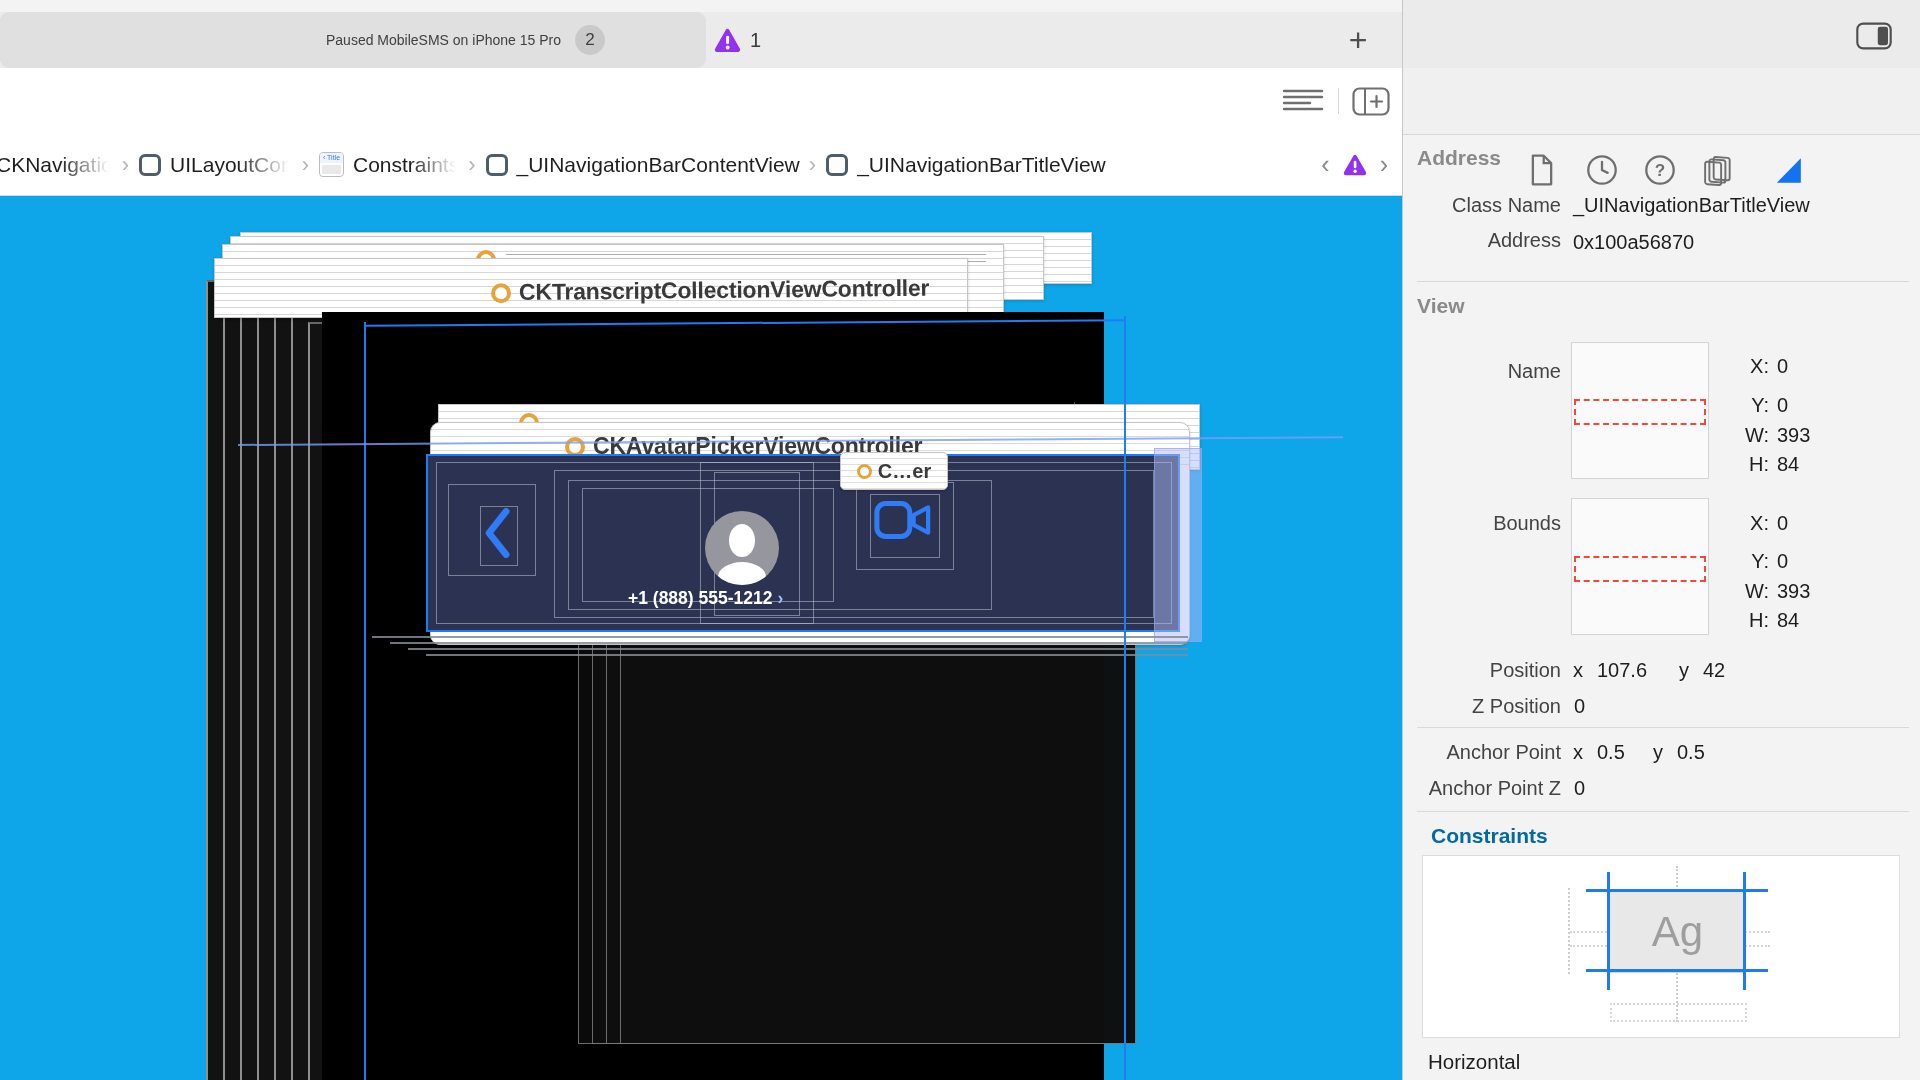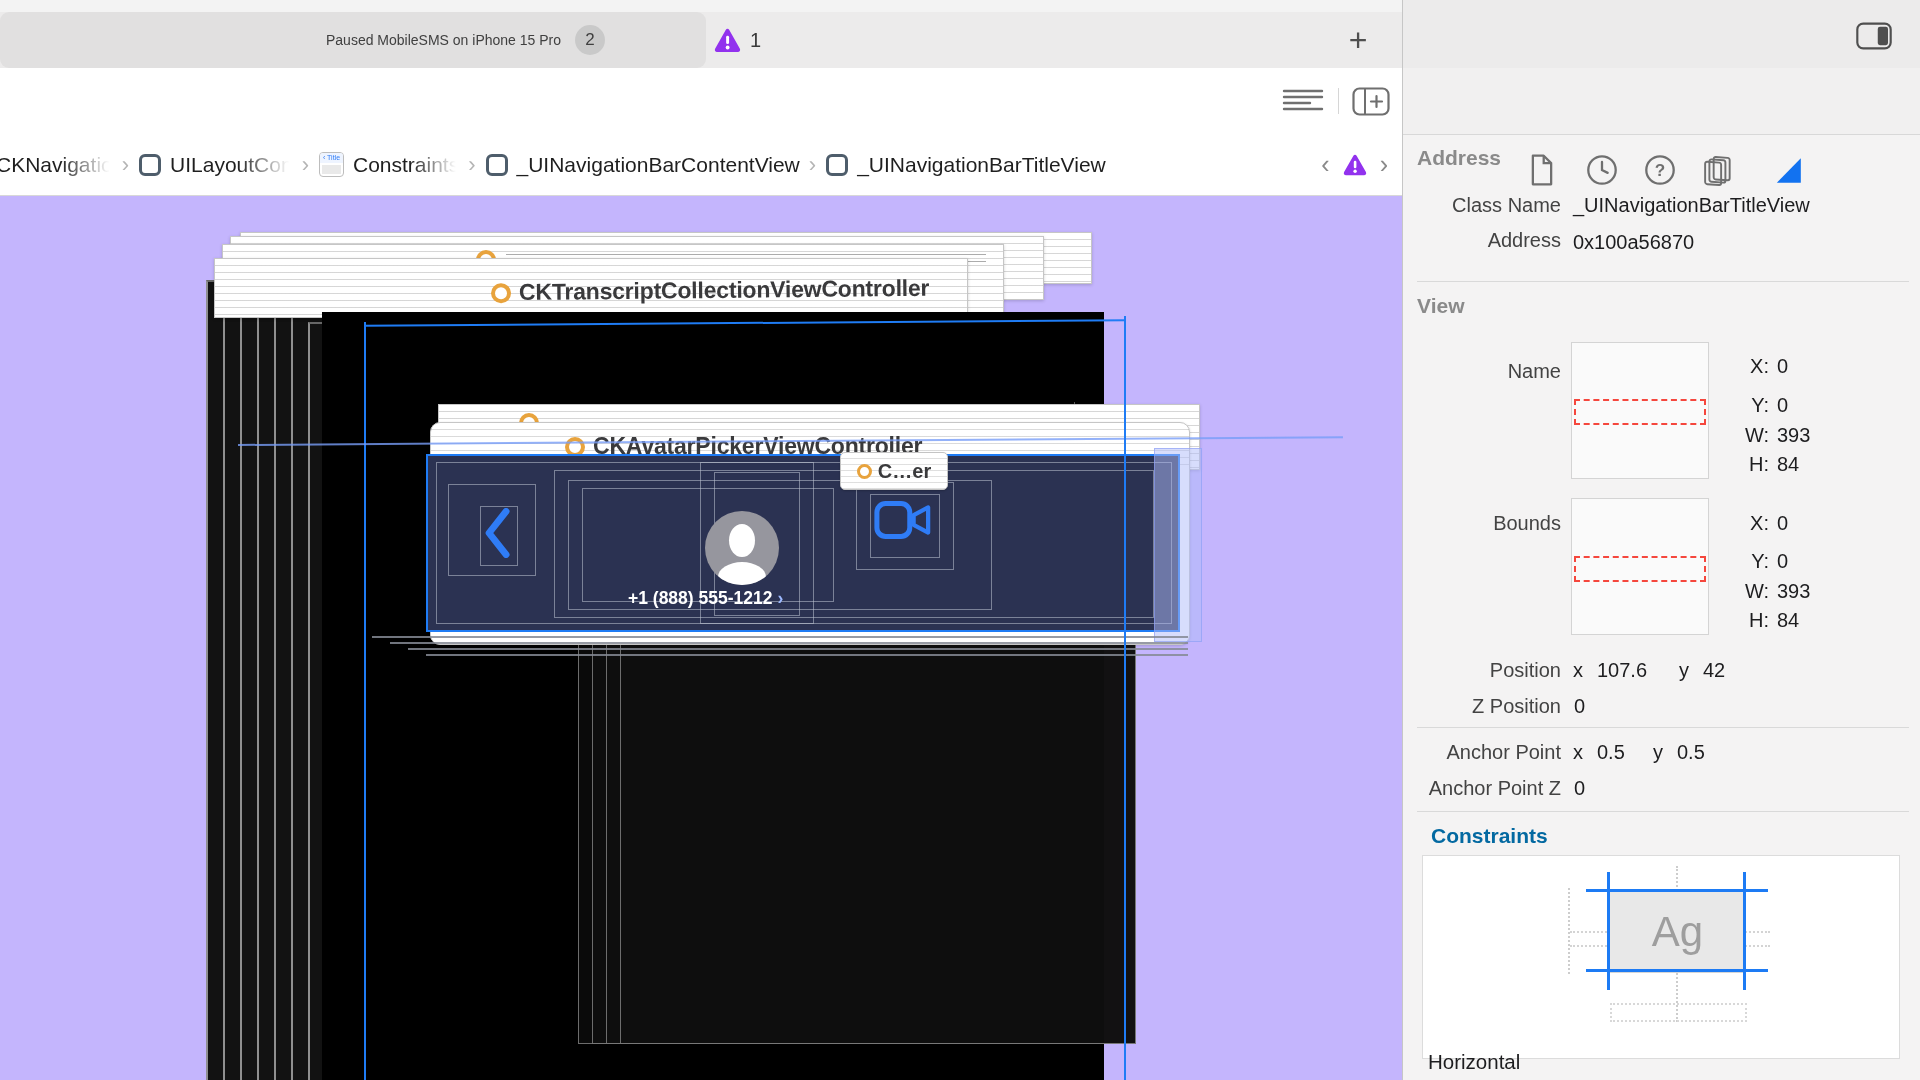--- a/index.html
+++ b/index.html
@@ -32,21 +32,21 @@
   .fade{-webkit-mask-image:linear-gradient(90deg,#000 55%,transparent 97%);
         mask-image:linear-gradient(90deg,#000 55%,transparent 97%)}
   .view-icon{width:22px;height:22px;border:3px solid #4e5d6b;border-radius:6px;background:#fff;box-sizing:border-box;flex:0 0 auto}
   .navbar-icon{width:25px;height:25px;border:1px solid #bdbdbd;border-radius:4px;background:#fff;box-sizing:border-box;
                overflow:hidden;display:flex;flex-direction:column;flex:0 0 auto}
   .navbar-icon .t{height:10px;font-size:7px;line-height:10px;color:#2f7cf6;background:#eef4ff;text-align:center;white-space:nowrap}
   .navbar-icon .b{flex:1;background:#e9e9e9;margin:2px}
   #jump-nav{margin-left:auto;display:flex;align-items:center;gap:13px;color:#8a8a8a;font-size:25px}
 
   
-  #canvas{left:0;top:196px;width:1402px;height:884px;background:#c4b5fd;overflow:hidden}
+  #canvas{left:0;top:196px;width:1402px;height:884px;background:#0ea5e9;overflow:hidden}
   .slab{position:absolute;width:340px;bottom:0;background:#121212;
         border-left:2px solid rgba(165,165,165,.85);border-top:2px solid rgba(140,140,140,.7)}
   .wcard{position:absolute;background:#fff;border:1px solid #c6c6c6;box-shadow:0 1px 3px rgba(0,0,0,.18);
          background-image:repeating-linear-gradient(180deg,rgba(255,255,255,0) 0 6px,rgba(110,110,110,.28) 6px 7px)}
   .vc-ring{display:inline-block;width:20px;height:20px;border:4.5px solid #e8a33d;border-radius:50%;background:#fff;box-sizing:border-box}
   .vc-label{font-size:23px;font-weight:700;color:#3a3a3c;letter-spacing:-.2px;white-space:nowrap}
   .wr{position:absolute;border:1px solid rgba(190,196,210,.55)}
   .grayline{position:absolute;background:rgba(133,138,148,.85);height:2px}
   .blue{background:#1f7cf5}
   .dkpanel{position:absolute;border:1.5px solid rgba(150,150,150,.7);background:rgba(16,16,16,.65)}
@@ -328,21 +328,21 @@
   <div class="val" style="left:170px;top:741px">x</div>
   <div class="val" style="left:194px;top:741px">0.5</div>
   <div class="val" style="left:250px;top:741px">y</div>
   <div class="val" style="left:274px;top:741px">0.5</div>
 
   <div class="lab" style="top:777px">Anchor Point Z</div>
   <div class="val" style="left:171px;top:777px">0</div>
   <div class="hline" style="top:811px"></div>
 
   <div class="abs" style="left:28px;top:824px;font-size:21px;font-weight:700;color:#0369a1">Constraints</div>
-  <div class="abs" style="left:19px;top:855px;width:478px;height:204px;background:#fff;border:1px solid #dcdcdc;box-sizing:border-box">
+  <div class="abs" style="left:19px;top:855px;width:478px;height:183px;background:#fff;border:1px solid #dcdcdc;box-sizing:border-box">
     <div class="dotv" style="left:253px;top:10px;height:156px"></div>
     <div class="dotv" style="left:145px;top:32px;height:86px"></div>
     <div class="doth" style="left:147px;top:75px;width:200px"></div>
     <div class="doth" style="left:147px;top:89px;width:200px"></div>
     <div class="abs" style="left:187px;top:147px;width:133px;height:15px;border:2px dotted #d8d8d8"></div>
     <div class="abs" style="left:186px;top:35px;width:137px;height:82px;background:#e8e8e8;border:1px solid #d6d6d6;box-sizing:border-box;
                 display:flex;align-items:center;justify-content:center;font-size:42px;color:#9e9e9e">Ag</div>
     <div class="cb" style="left:163px;top:33px;width:182px;height:3px"></div>
     <div class="cb" style="left:163px;top:113px;width:182px;height:3px"></div>
     <div class="cb" style="left:184px;top:16px;width:3px;height:118px"></div>

